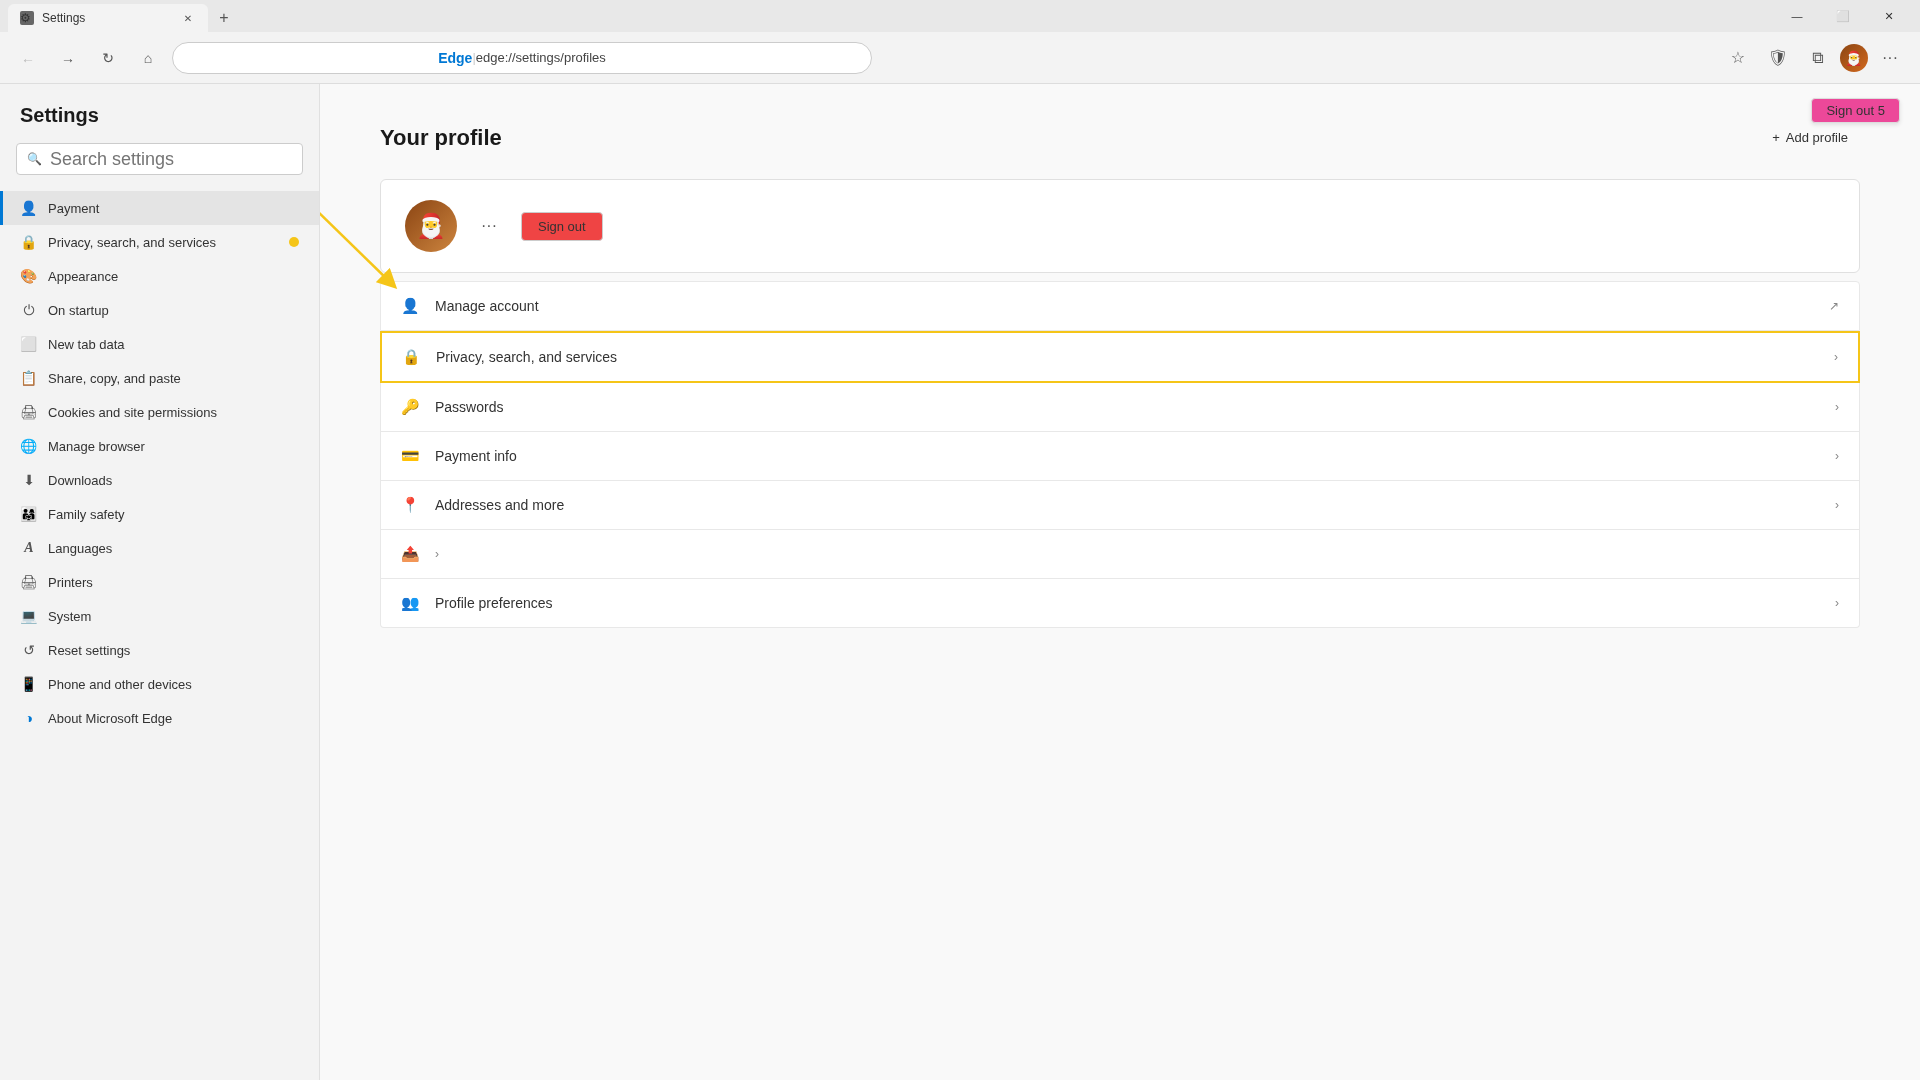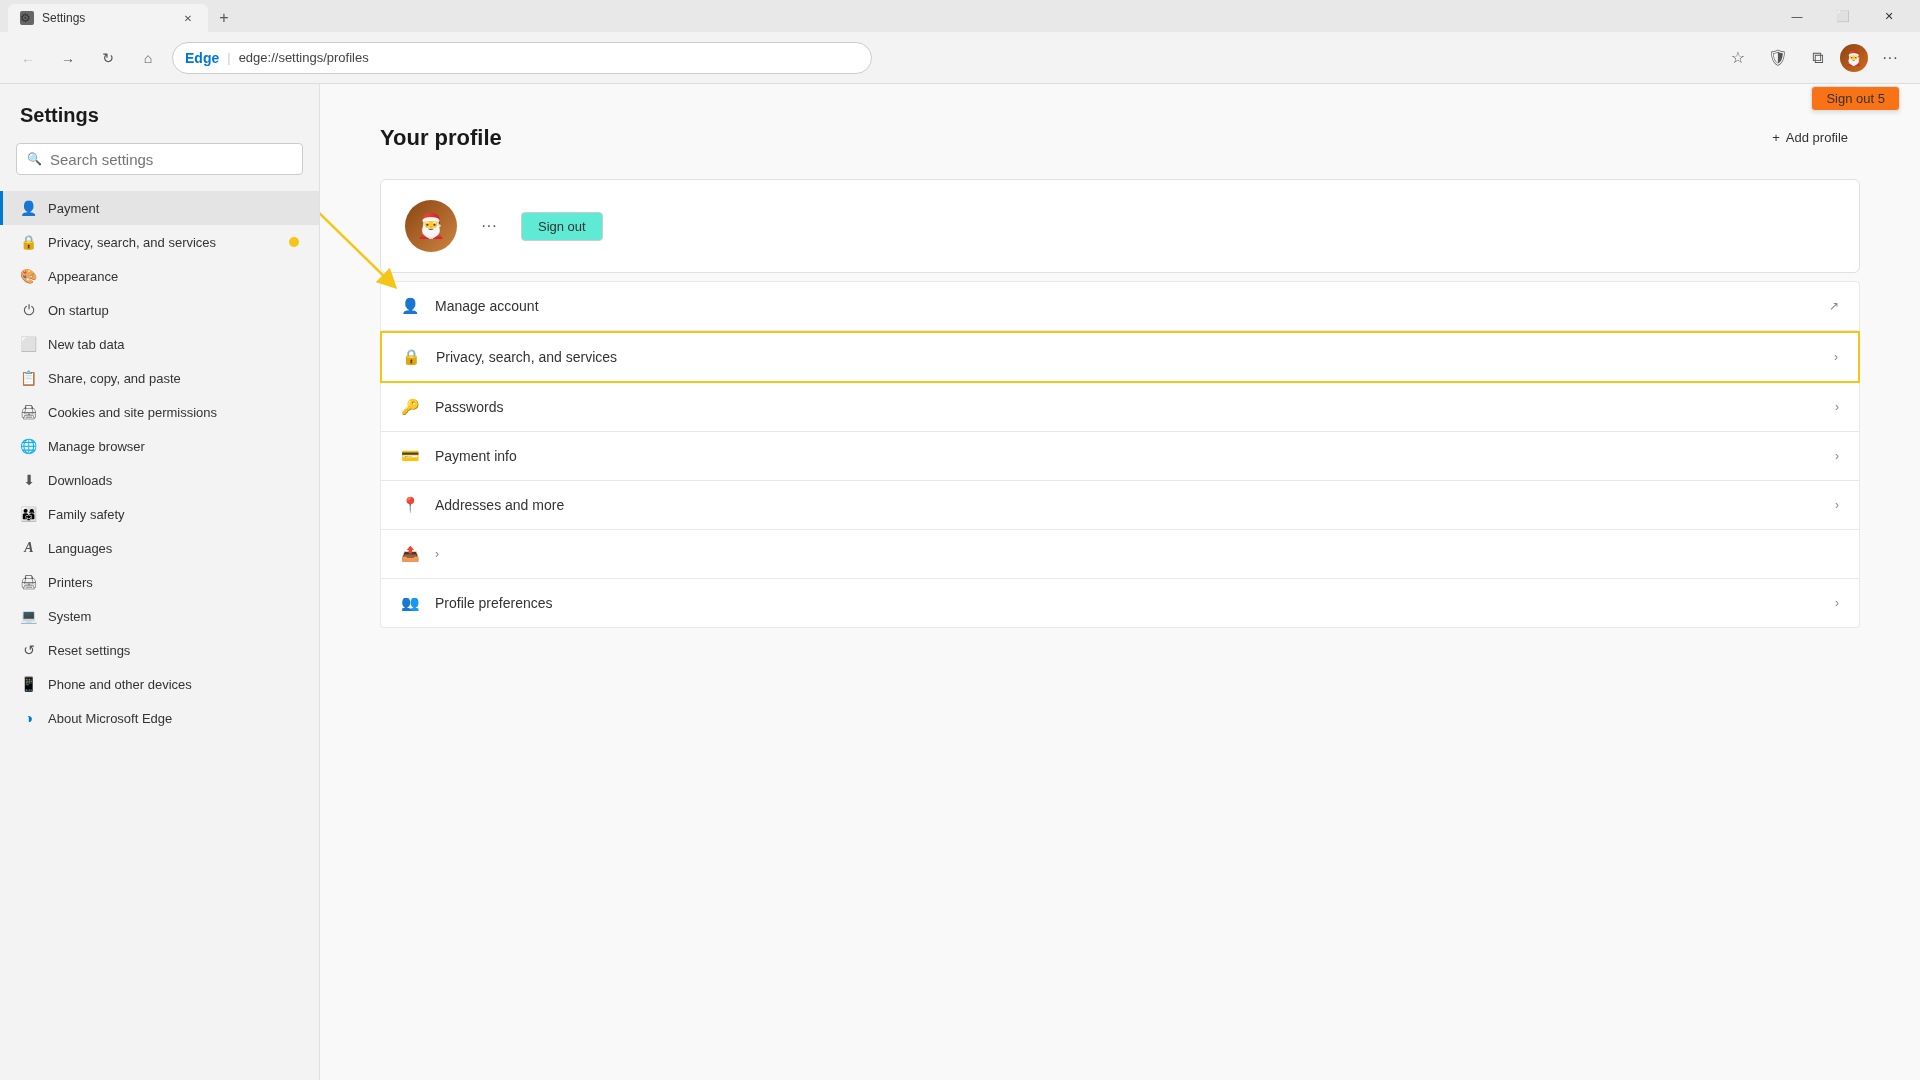--- a/index.html
+++ b/index.html
@@ -75,23 +75,24 @@
     .address-box {
       flex: 1;
       max-width: 700px;
       height: 32px;
       background: white;
       border: 1px solid #ccc;
       border-radius: 16px;
       display: flex;
       align-items: center;
       padding: 0 12px;
-      gap: 8px;
+      gap: 0;
       font-size: 13px;
       color: #333;
+      justify-content: center;
     }
     .address-edge-icon {
       color: #0078d4; font-size: 14px; font-weight: bold;
     }
     .address-separator { color: #ccc; }
     .address-url { color: #444; }
     .toolbar-right {
       margin-left: auto;
       display: flex;
       align-items: center;
@@ -138,21 +139,21 @@
       background: white;
       border: 1px solid #ccc;
       border-radius: 4px;
       display: flex;
       align-items: center;
       padding: 0 10px;
       gap: 8px;
     }
     .search-box input {
       border: none; outline: none; background: transparent;
-      font-size: 15px; color: #333; flex: 1;
+      font-size: 18px; color: #333; flex: 1;
     }
     .search-icon-sm { color: #666; font-size: 12px; }
 
     .nav-item {
       display: flex;
       align-items: center;
       gap: 10px;
       padding: 8px 20px;
       cursor: pointer;
       font-size: 13px;
@@ -240,21 +241,21 @@
       margin-top: 4px;
     }
     .sync-dot { color: #107c10; font-size: 12px; }
     .profile-more {
       color: #555; cursor: pointer; font-size: 16px; padding: 4px 8px;
     }
     .sign-out-btn {
       padding: 6px 16px;
       border: 1px solid #ccc;
       border-radius: 4px;
-      background: #5eead4;
+      background: #ef4444;
       font-size: 13px;
       cursor: pointer;
       color: #333;
     }
 
     
     .menu-list {
       margin-top: 4px;
     }
     .menu-item {
@@ -476,17 +477,17 @@
     <svg class="annotation-svg" style="position:absolute;top:0;left:-320px;width:calc(100% + 320px);height:100%;pointer-events:none;overflow:visible;">
       <defs>
         <marker id="arrowhead" markerWidth="8" markerHeight="8" refX="4" refY="4" orient="auto">
           <polygon points="0 0, 8 4, 0 8" fill="#f5c518"></polygon>
         </marker>
       </defs>
 
       <line x1="272" y1="83" x2="390" y2="198" stroke="#f5c518" stroke-width="2.5" marker-end="url(#arrowhead)"></line>
     </svg>
 
-    <div style="position:absolute;top:2px;right:20px;background:#f97316;border:1px solid #ddd;border-radius:4px;padding:4px 14px;font-size:13px;color:#333;box-shadow:0 2px 4px rgba(0,0,0,0.1);">
+    <div style="position:absolute;top:14px;right:20px;background:#ec4899;border:1px solid #ddd;border-radius:4px;padding:4px 14px;font-size:13px;color:#333;box-shadow:0 2px 4px rgba(0,0,0,0.1);">
       <span>Sign out 5</span>
     </div>
   </div>
 </div>
 
 </body></html>

